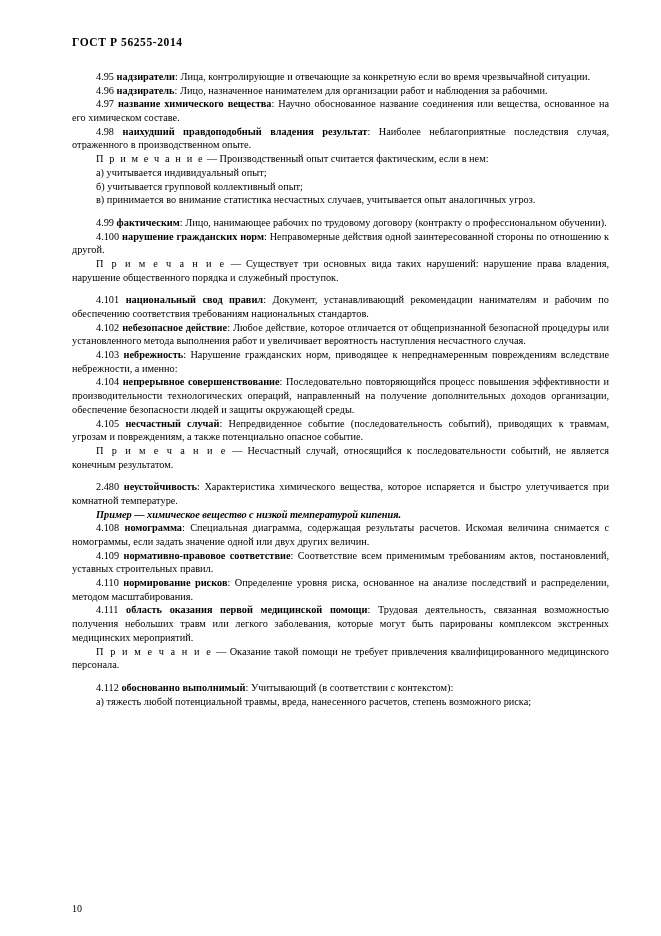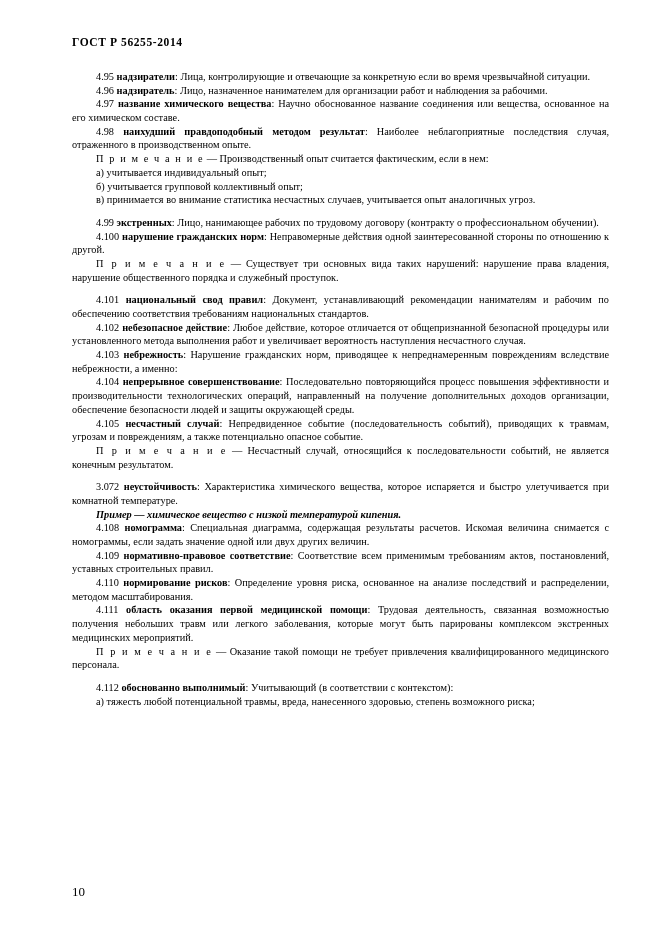--- a/index.html
+++ b/index.html
@@ -64,51 +64,51 @@
     font-style: italic;
     text-indent: 24px;
     margin: 0;
   }
   .gap {
     height: 9px;
   }
   .pagenum {
     position: absolute;
     left: 72px;
-    bottom: 36px;
-    font-size: 13px;
+    bottom: 22px;
+    font-size: 10px;
     font-family: "Liberation Serif", serif;
   }
 </style>
 </head>
 <body>
 
 <div class="page">
 
   <div class="header">ГОСТ Р 56255-2014</div>
 
   <div class="body-text">
 
     <p><span>4.95</span> <span class="term">надзиратели</span><span>: Лица, контролирующие и отвечающие за конкретную если во время чрезвычайной ситуации.</span></p>
 
     <p><span>4.96</span> <span class="term">надзиратель</span><span>: Лицо, назначенное нанимателем для организации работ и наблюдения за рабочими.</span></p>
 
     <p><span>4.97</span> <span class="term">название химического вещества</span><span>: Научно обоснованное название соединения или вещества, основанное на его химическом составе.</span></p>
 
-    <p><span>4.98</span> <span class="term">наихудший правдоподобный методом результат</span><span>: Наиболее неблагоприятные последствия случая, отраженного в производственном опыте.</span></p>
+    <p><span>4.98</span> <span class="term">наихудший правдоподобный владения результат</span><span>: Наиболее неблагоприятные последствия случая, отраженного в производственном опыте.</span></p>
 
     <p class="note"><span class="note-label">П р и м е ч а н и е</span><span> — Производственный опыт считается фактическим, если в нем:</span></p>
 
     <p class="sub">а) учитывается индивидуальный опыт;</p>
     <p class="sub">б) учитывается групповой коллективный опыт;</p>
     <p class="sub">в) принимается во внимание статистика несчастных случаев, учитывается опыт аналогичных угроз.</p>
 
     <div class="gap"></div>
 
-    <p><span>4.99</span> <span class="term">экстренных</span><span>: Лицо, нанимающее рабочих по трудовому договору (контракту о профессиональном обучении).</span></p>
+    <p><span>4.99</span> <span class="term">фактическим</span><span>: Лицо, нанимающее рабочих по трудовому договору (контракту о профессиональном обучении).</span></p>
 
     <p><span>4.100</span> <span class="term">нарушение гражданских норм</span><span>: Неправомерные действия одной заинтересованной стороны по отношению к другой.</span></p>
 
     <p class="note"><span class="note-label">П р и м е ч а н и е</span><span> — Существует три основных вида таких нарушений: нарушение права владения, нарушение общественного порядка и служебный проступок.</span></p>
 
     <div class="gap"></div>
 
     <p><span>4.101</span> <span class="term">национальный свод правил</span><span>: Документ, устанавливающий рекомендации нанимателям и рабочим по обеспечению соответствия требованиям национальных стандартов.</span></p>
 
     <p><span>4.102</span> <span class="term">небезопасное действие</span><span>: Любое действие, которое отличается от общепризнанной безопасной процедуры или установленного метода выполнения работ и увеличивает вероятность наступления несчастного случая.</span></p>
@@ -118,38 +118,38 @@
 
     <p><span>4.104</span> <span class="term">непрерывное совершенствование</span><span>: Последовательно повторяющийся процесс повышения эффективности и производительности технологических операций, направленный на получение дополнительных доходов организации, обеспечение безопасности людей и защиты окружающей среды.</span></p>
 
     <p><span>4.105</span> <span class="term">несчастный случай</span><span>: Непредвиденное событие (последовательность событий), приводящих к травмам, угрозам и повреждениям, а также потенциально опасное событие.</span></p>
 
     <p class="note"><span class="note-label">П р и м е ч а н и е</span><span> — Несчастный случай, относящийся к последовательности событий, не является конечным результатом.</span></p>
 
     <div class="gap"></div>
 
 
-    <p><span>3.072</span> <span class="term">неустойчивость</span><span>: Характеристика химического вещества, которое испаряется и быстро улетучивается при комнатной температуре.</span></p>
+    <p><span>2.480</span> <span class="term">неустойчивость</span><span>: Характеристика химического вещества, которое испаряется и быстро улетучивается при комнатной температуре.</span></p>
 
     <p class="example">Пример — химическое вещество с низкой температурой кипения.</p>
 
 
     <p><span>4.108</span> <span class="term">номограмма</span><span>: Специальная диаграмма, содержащая результаты расчетов. Искомая величина снимается с номограммы, если задать значение одной или двух других величин.</span></p>
 
     <p><span>4.109</span> <span class="term">нормативно-правовое соответствие</span><span>: Соответствие всем применимым требованиям актов, постановлений, уставных строительных правил.</span></p>
 
     <p><span>4.110</span> <span class="term">нормирование рисков</span><span>: Определение уровня риска, основанное на анализе последствий и распределении, методом масштабирования.</span></p>
 
     <p><span>4.111</span> <span class="term">область оказания первой медицинской помощи</span><span>: Трудовая деятельность, связанная возможностью получения небольших травм или легкого заболевания, которые могут быть парированы комплексом экстренных медицинских мероприятий.</span></p>
 
     <p class="note"><span class="note-label">П р и м е ч а н и е</span><span> — Оказание такой помощи не требует привлечения квалифицированного медицинского персонала.</span></p>
 
     <div class="gap"></div>
 
     <p><span>4.112</span> <span class="term">обоснованно выполнимый</span><span>: Учитывающий (в соответствии с контекстом):</span></p>
 
-    <p>а) тяжесть любой потенциальной травмы, вреда, нанесенного здоровью, степень возможного риска;</p>
+    <p>а) тяжесть любой потенциальной травмы, вреда, нанесенного расчетов, степень возможного риска;</p>
 
   </div>
 
   <div class="pagenum">10</div>
 
 </div>
 
 </body></html>

